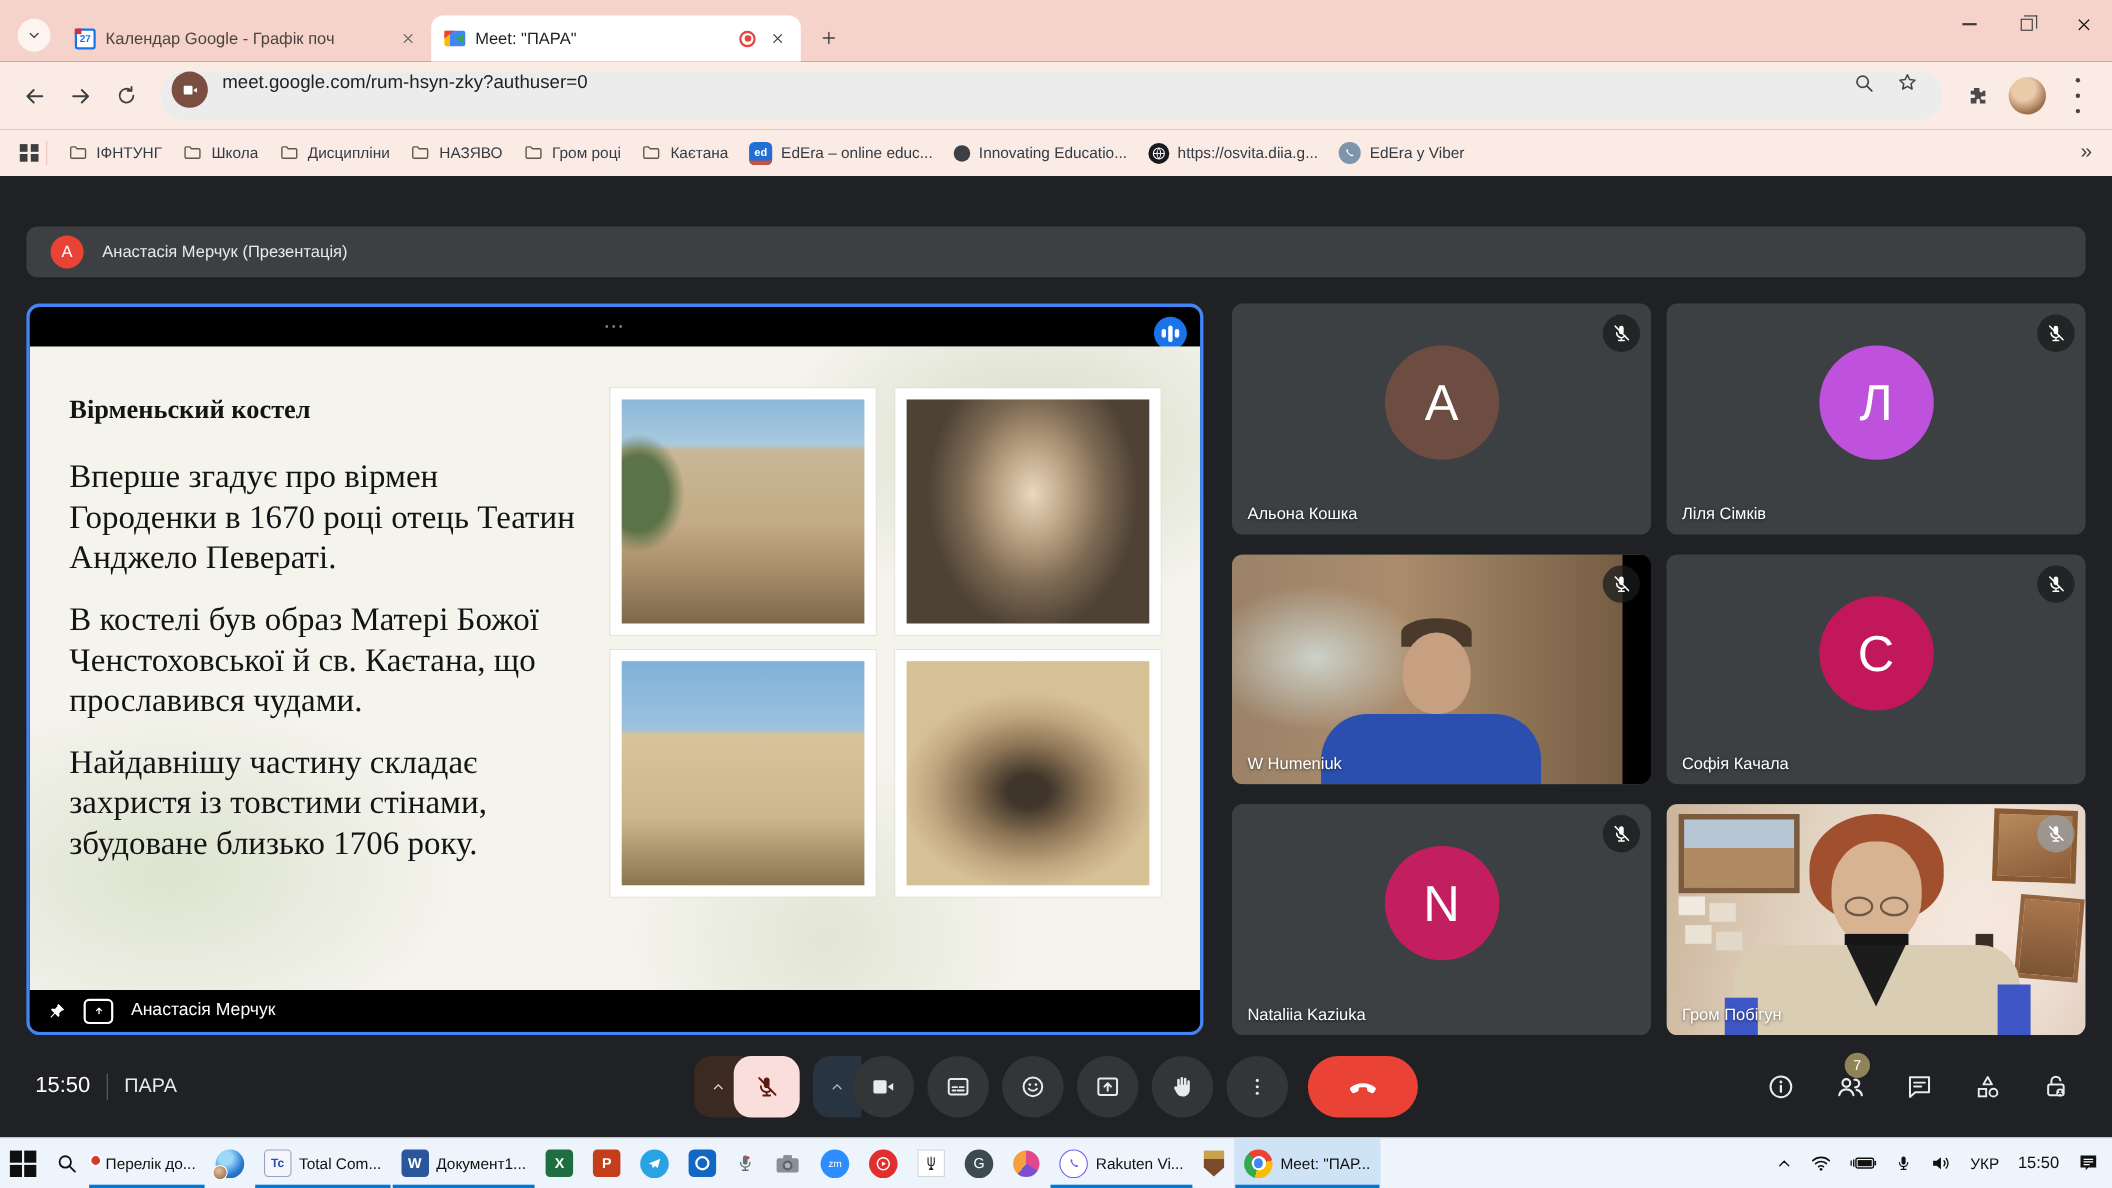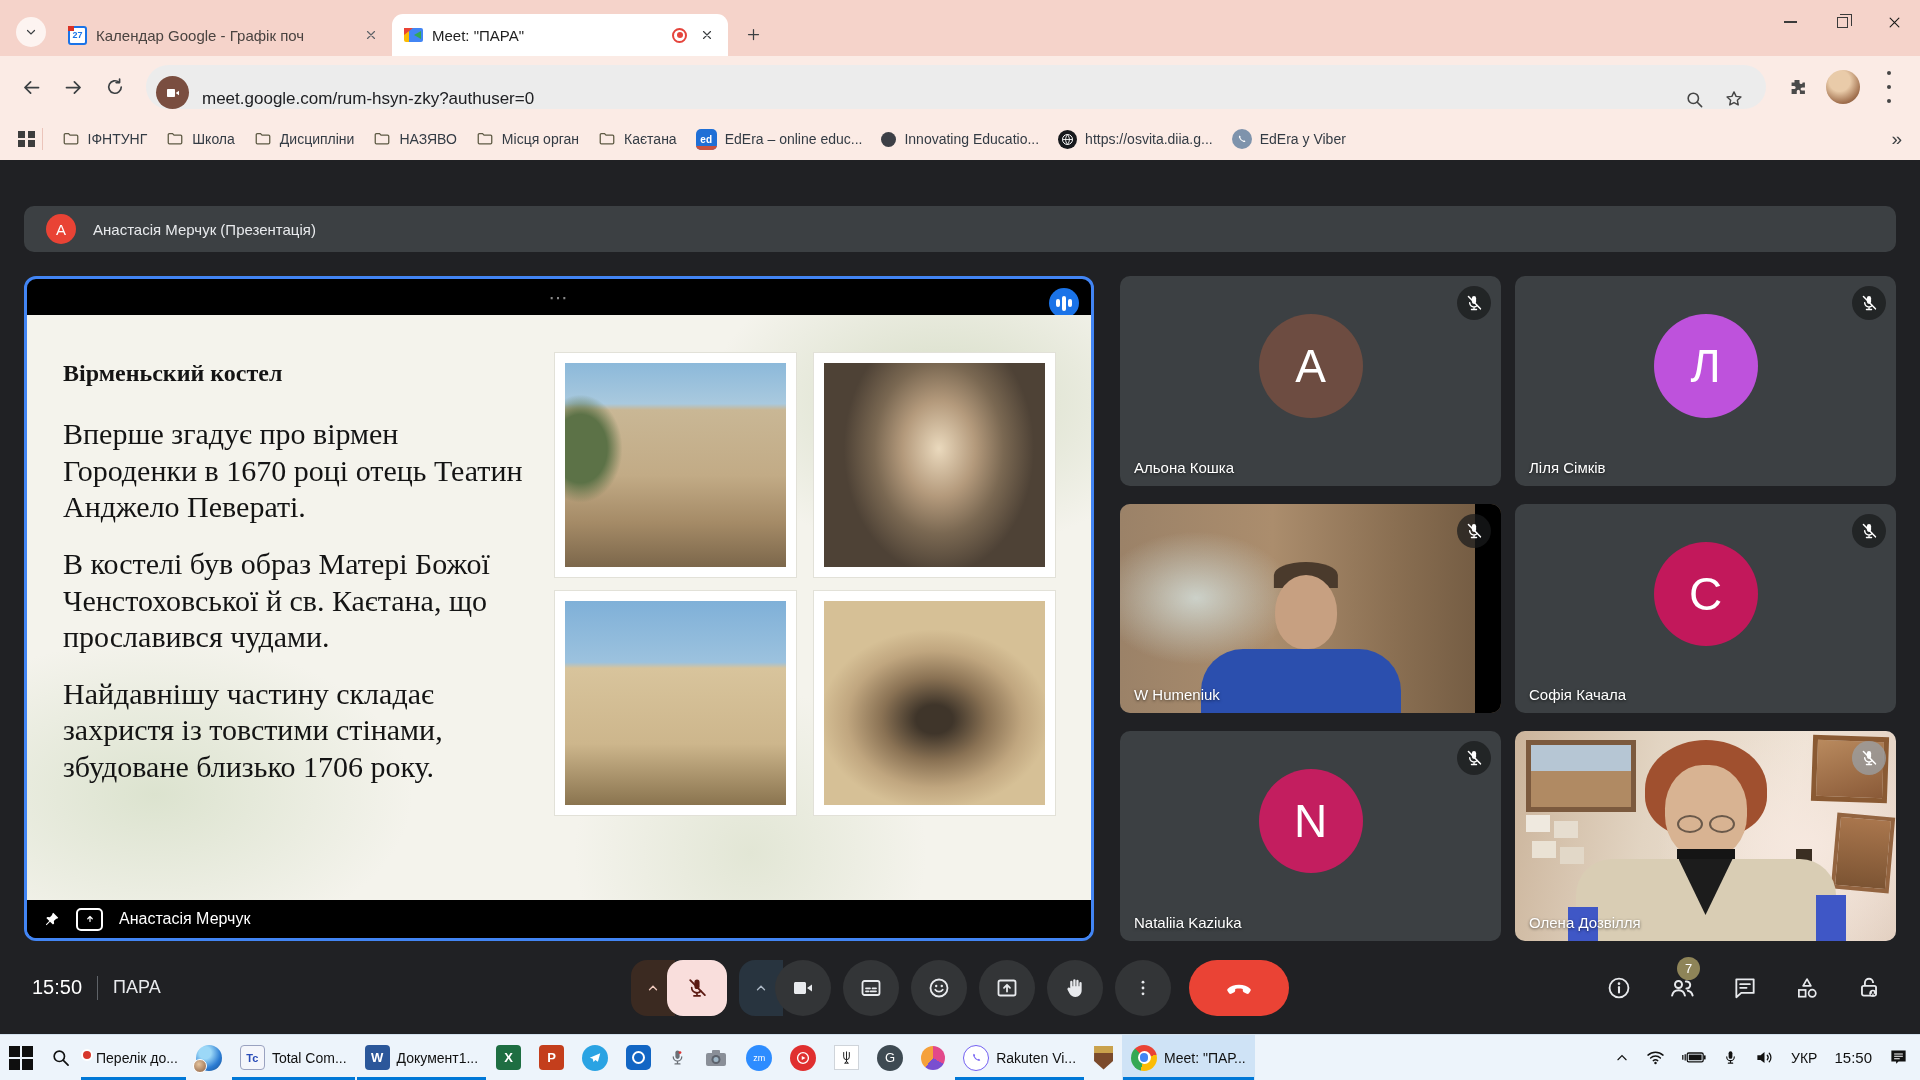--- a/index.html
+++ b/index.html
@@ -24,21 +24,21 @@
 .newtab{width:30px;height:30px;display:grid;place-items:center;margin:0 0 7px 10px}
 .win-controls{position:absolute;top:0;right:0;height:44px;display:flex}
 .wc{width:52px;height:44px;display:grid;place-items:center}
 .wc-min{width:13px;height:2px;background:#3a3a3a}
 .wc-rest{width:11px;height:11px;border:1.6px solid #3a3a3a;position:relative;background:#F5D3CA}
 .wc-rest::before{content:"";position:absolute;top:-4px;left:2px;width:11px;height:11px;border:1.6px solid #3a3a3a;border-left:none;border-bottom:none}
 
 
 .toolbar{height:62px;background:#FBEBE5;display:flex;align-items:center;padding:0 10px;flex:none}
 .navbtn{width:42px;height:42px;border-radius:50%;display:grid;place-items:center}
-.omnibox{flex:1;height:44px;background:#ECECEC;border-radius:22px;margin:0 10px;display:flex;align-items:flex-end;padding:0 8px}
+.omnibox{flex:1;height:44px;background:#ECECEC;border-radius:22px;margin:0 10px;display:flex;align-items:flex-start;padding:0 8px}
 .ob-badge{width:33px;height:33px;border-radius:50%;background:#7A4E40;display:grid;place-items:center;margin:0 13px 0 2px;flex:none}
 .ob-url{font-size:17px;color:#202124}
 .ob-right{margin-left:auto;display:flex;gap:20px;align-items:center;margin-right:14px}
 .tavatar{width:34px;height:34px;border-radius:50%;background:radial-gradient(circle at 40% 32%,#e9cba9 0 34%,#a06f4d 72%,#6b4630 100%);margin:0 8px}
 .kebab span{display:block;width:4px;height:4px;border-radius:50%;background:#454545;margin:2.5px auto}
 
 
 .bmbar{height:42px;background:#FBEBE5;display:flex;align-items:center;gap:19px;padding:0 18px;font-size:14px;color:#333B44;flex:none}
 .appsgrid{display:grid;grid-template-columns:7px 7px;gap:2.5px}
 .appsgrid i{width:7px;height:7px;background:#3d3d3d}
@@ -290,21 +290,21 @@
     <span class="bm">
       <svg width="18" viewBox="0 0 24 24">
           <path d="M3 6.2a1.5 1.5 0 0 1 1.5-1.5h4.2l2 2.2h8.8a1.5 1.5 0 0 1 1.5 1.5V17a1.5 1.5 0 0 1-1.5 1.5h-15A1.5 1.5 0 0 1 3 17z" fill="none" stroke="#5E5A44" stroke-width="1.7"></path>
         </svg>
       <span>НАЗЯВО</span>
       </span>
     <span class="bm">
       <svg width="18" viewBox="0 0 24 24">
           <path d="M3 6.2a1.5 1.5 0 0 1 1.5-1.5h4.2l2 2.2h8.8a1.5 1.5 0 0 1 1.5 1.5V17a1.5 1.5 0 0 1-1.5 1.5h-15A1.5 1.5 0 0 1 3 17z" fill="none" stroke="#5E5A44" stroke-width="1.7"></path>
         </svg>
-      <span>Місця орган</span>
+      <span>Гром році</span>
       </span>
     <span class="bm">
       <svg width="18" viewBox="0 0 24 24">
           <path d="M3 6.2a1.5 1.5 0 0 1 1.5-1.5h4.2l2 2.2h8.8a1.5 1.5 0 0 1 1.5 1.5V17a1.5 1.5 0 0 1-1.5 1.5h-15A1.5 1.5 0 0 1 3 17z" fill="none" stroke="#5E5A44" stroke-width="1.7"></path>
         </svg>
       <span>Каєтана</span>
       </span>
     <span class="bm">
       <span class="ed">ed</span>
       <span>EdEra – online educ...</span>
@@ -463,21 +463,21 @@
             <div class="vo-bl l"></div>
             <div class="vo-bl r"></div>
           </div>
           <div class="micoff light">
             <svg width="18" viewBox="0 0 24 24">
                 <rect x="9.2" y="2.8" width="5.6" height="10.4" rx="2.8" fill="#fff"></rect>
                 <path d="M6.2 11.4a5.8 5.8 0 0 0 10 4M12 17.4v3M8.6 20.6h6.8" fill="none" stroke="#fff" stroke-width="1.8" stroke-linecap="round"></path>
                 <path d="M4.6 3.4l16 16.4" stroke="#fff" stroke-width="2" stroke-linecap="round"></path>
               </svg>
           </div>
-          <div class="pname">Олена Дозвілля</div>
+          <div class="pname">Гром Побігун</div>
         </div>
 
       </div>
     </div>
 
     <div class="controlbar">
       <div class="cb-left">
         <span class="cb-time">15:50</span>
         <span class="cb-div"></span>
         <span class="cb-name">ПАРА</span>

